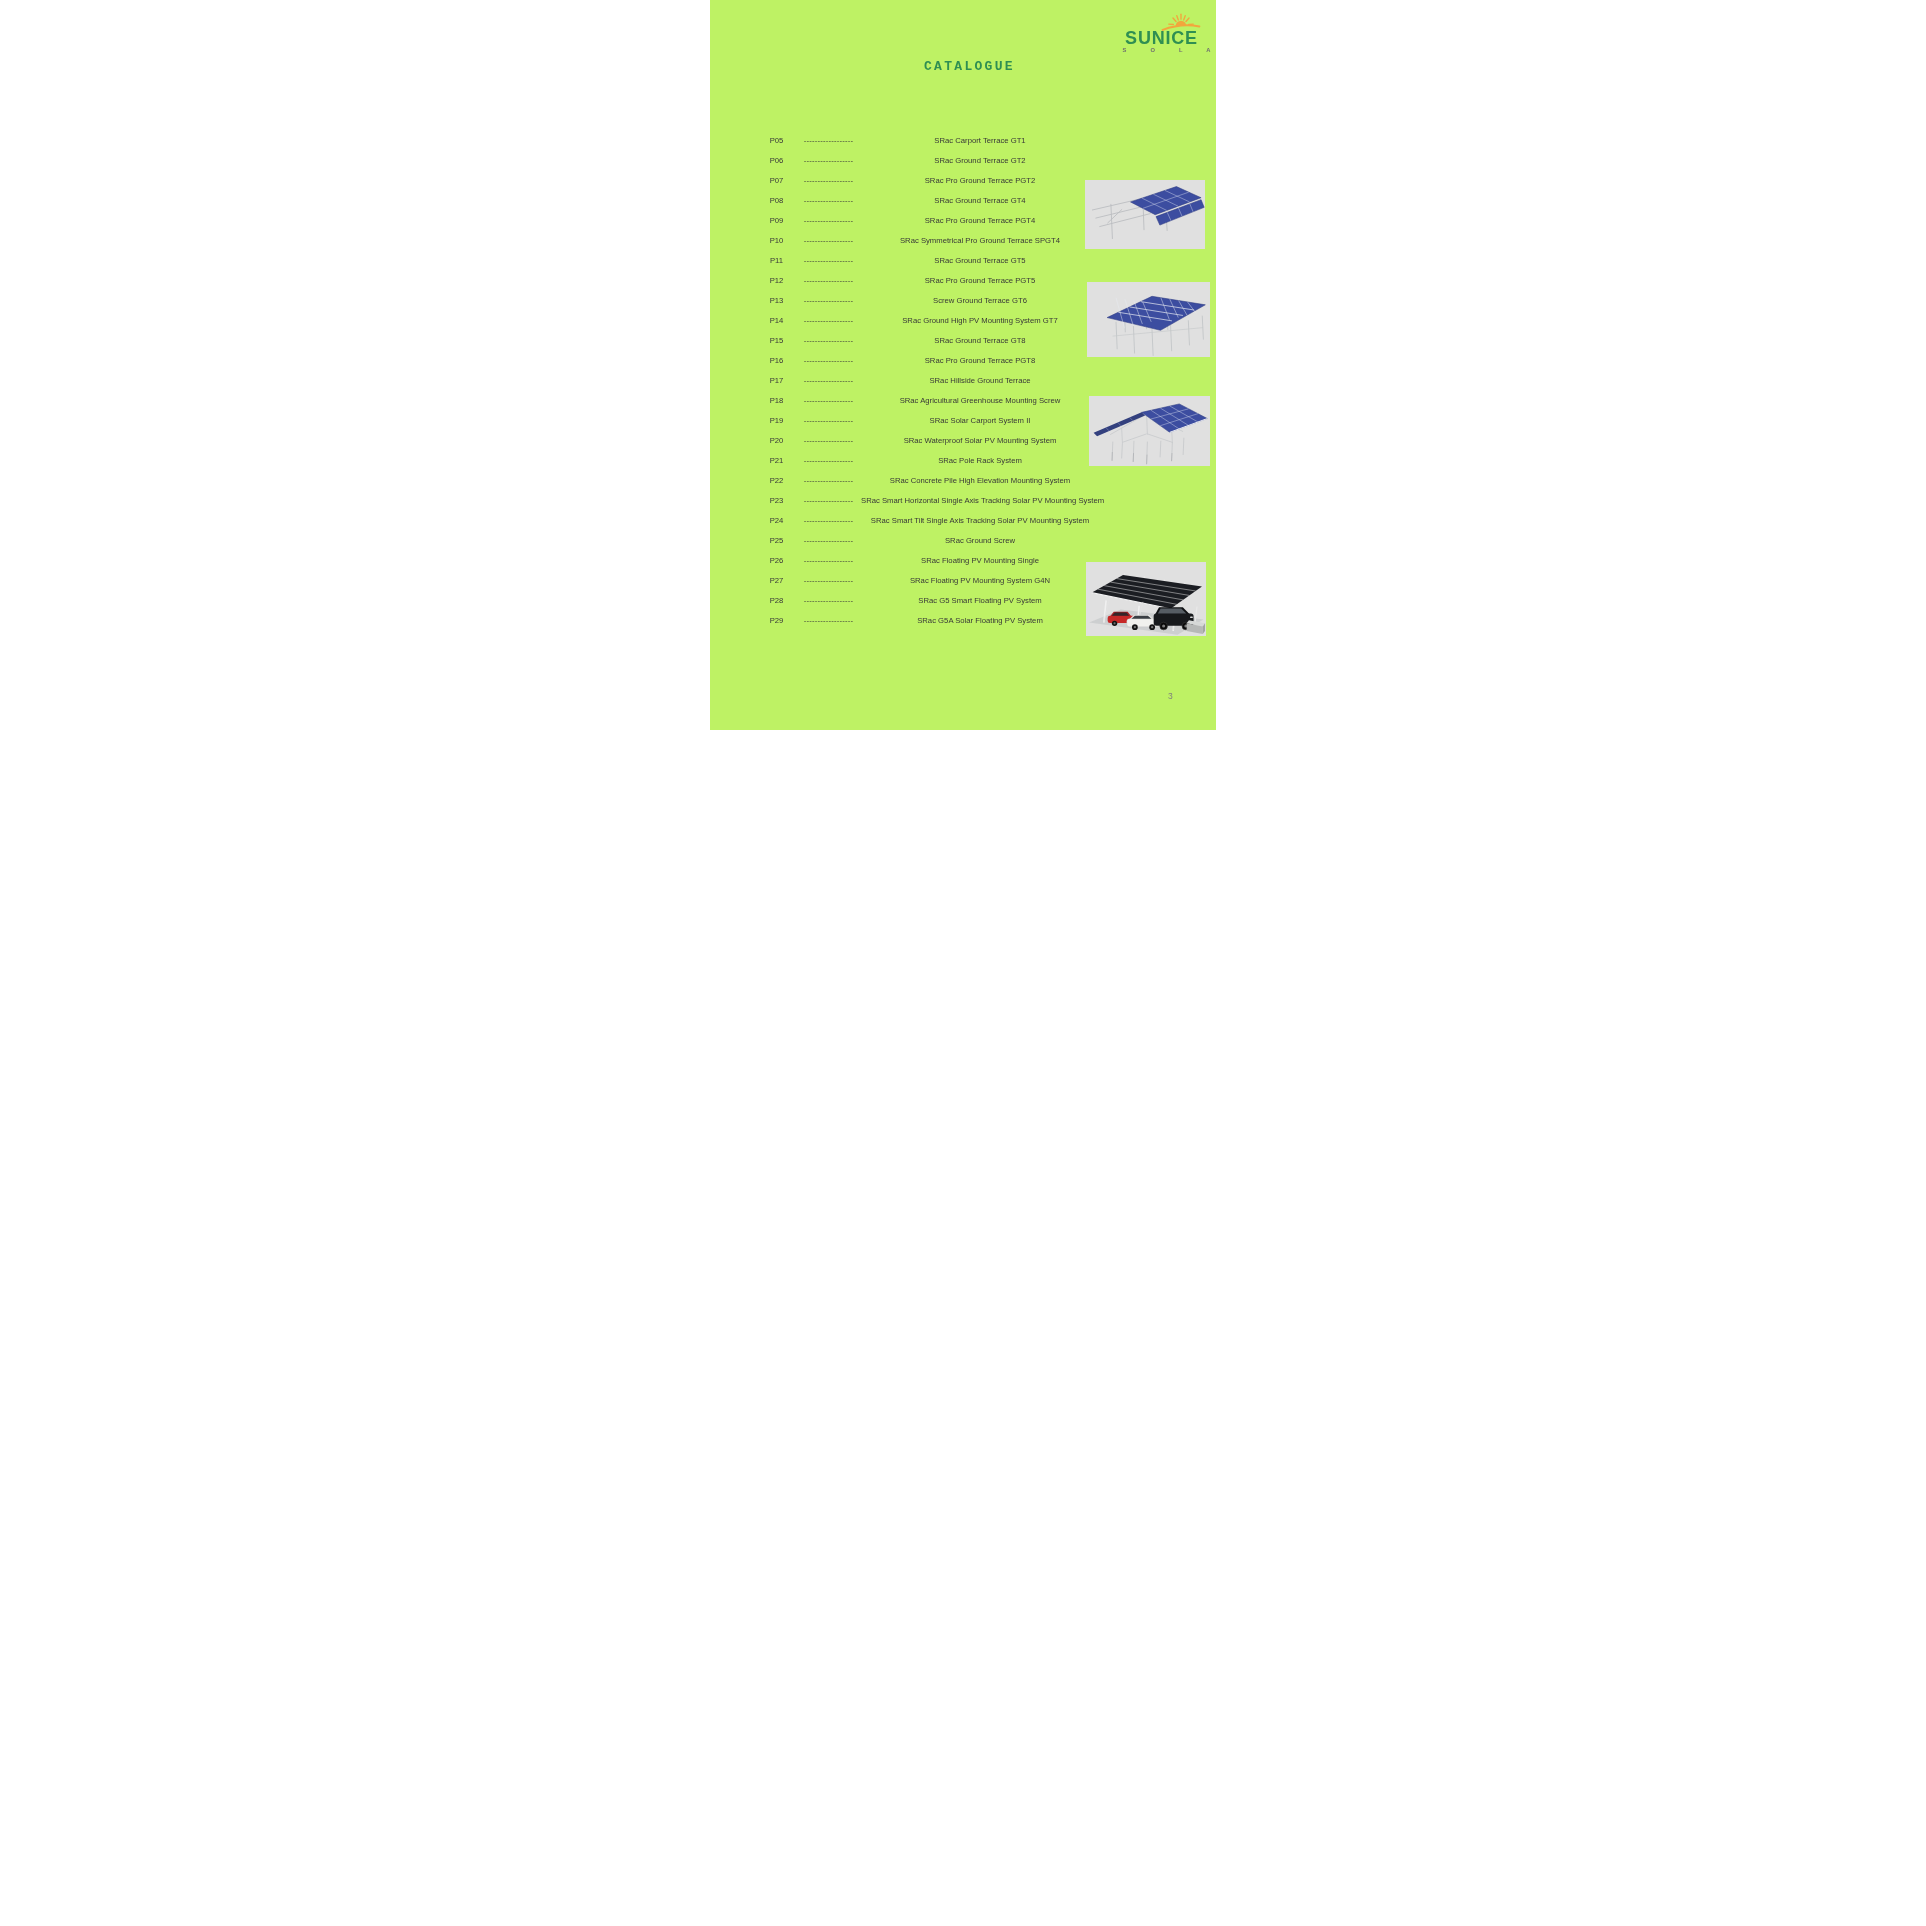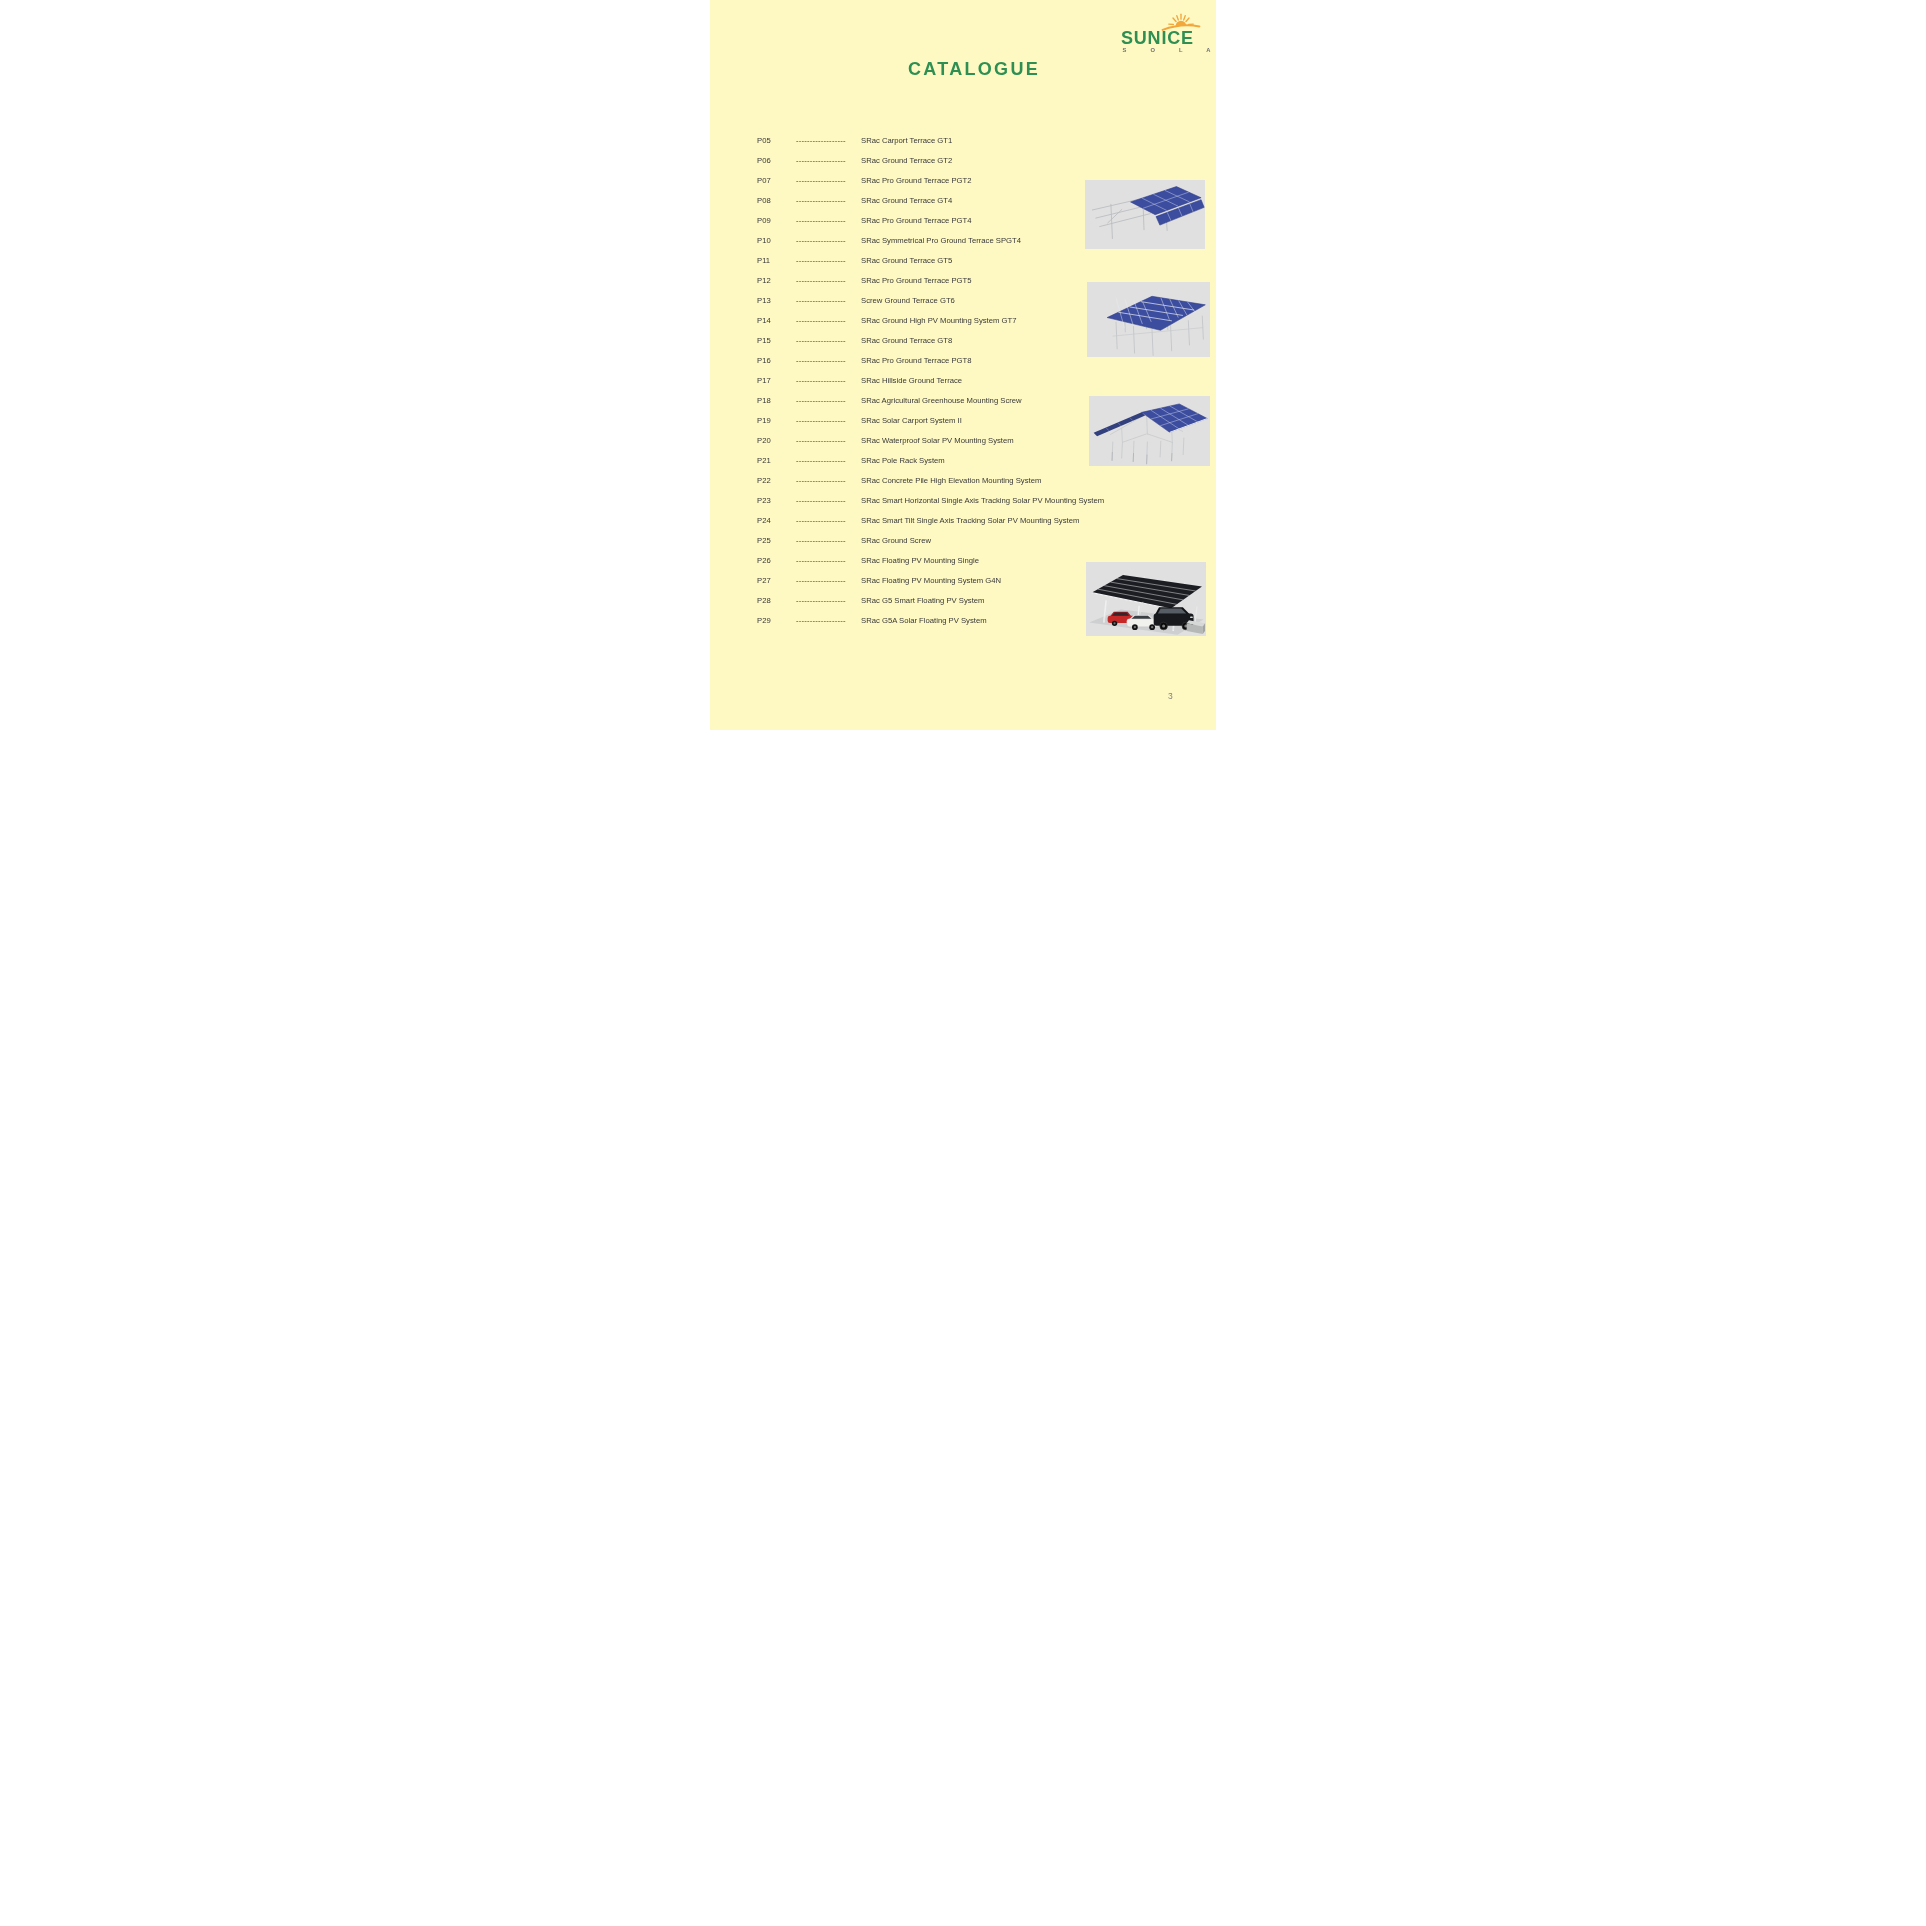--- a/index.html
+++ b/index.html
@@ -15,41 +15,42 @@
     --leg-gray:#c4c7c9;
     --page-num:#7e7e7e;
   }
   *{margin:0;padding:0;box-sizing:border-box;}
   html,body{background:#ffffff;}
   body{font-family:"Liberation Sans",sans-serif;}
   .page{
     position:relative;
     width:506px;height:730px;
     margin:0 auto;
-    background:#fef9c3;
+    background:#bef264;
     overflow:hidden;
+    text-align:center;
   }
   
   .logo{position:absolute;left:411px;top:11.6px;width:81px;height:43px;}
   .logo .sun{position:absolute;left:39px;top:1.5px;width:42px;height:17.7px;}
   .logo .brand{
     position:absolute;left:0;top:17px;width:81px;
     font-size:18px;font-weight:bold;letter-spacing:0.8px;
     color:var(--green);line-height:1;white-space:nowrap;
   }
   .logo .subbrand{
     position:absolute;left:1.5px;top:36px;width:81px;
     font-size:5.8px;font-weight:bold;letter-spacing:11.2px;
     color:var(--solar-gray);line-height:1;white-space:nowrap;
   }
   
   .doc-title{
-    position:absolute;left:198px;top:60px;
-    font-family:Liberation Sans, sans-serif;
-    font-size:18px;font-weight:bold;letter-spacing:2.3px;
+    position:absolute;left:214px;top:60px;
+    font-family:Liberation Mono, monospace;
+    font-size:13px;font-weight:bold;letter-spacing:2.3px;
     color:var(--green);line-height:1;white-space:nowrap;
   }
   
   .toc{position:absolute;left:0;top:98px;width:389px;margin-top:32px;}
   .toc-row{
     display:grid;
     grid-template-columns:39px 65px auto;
     padding-left:47px;
     height:20px;
     align-items:center;

